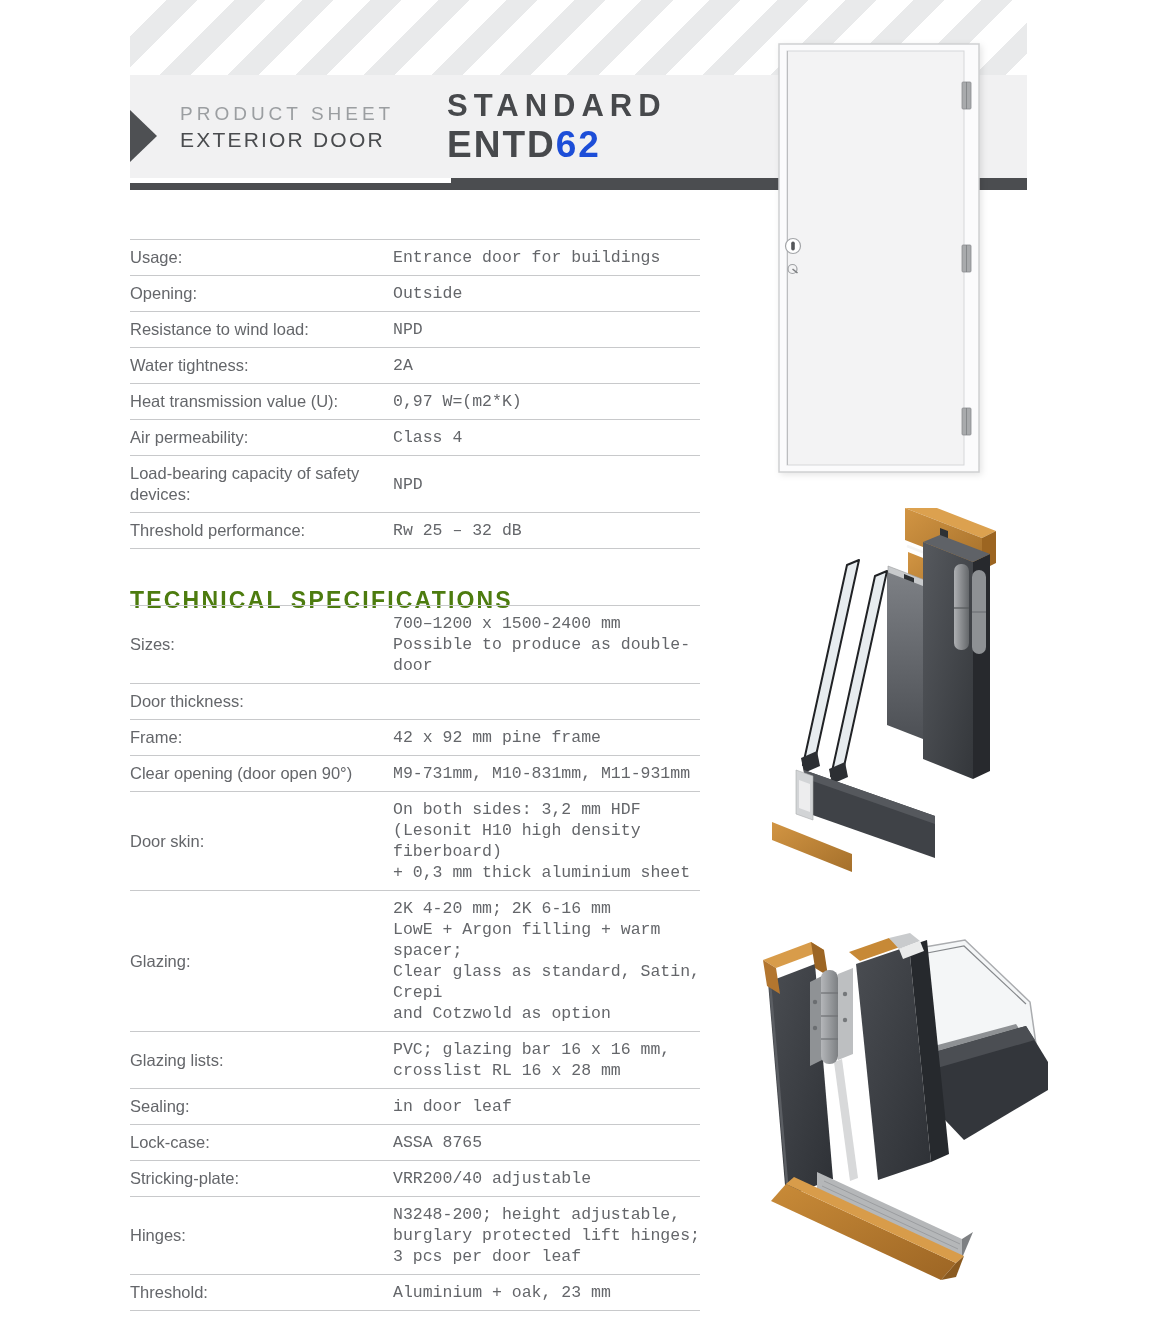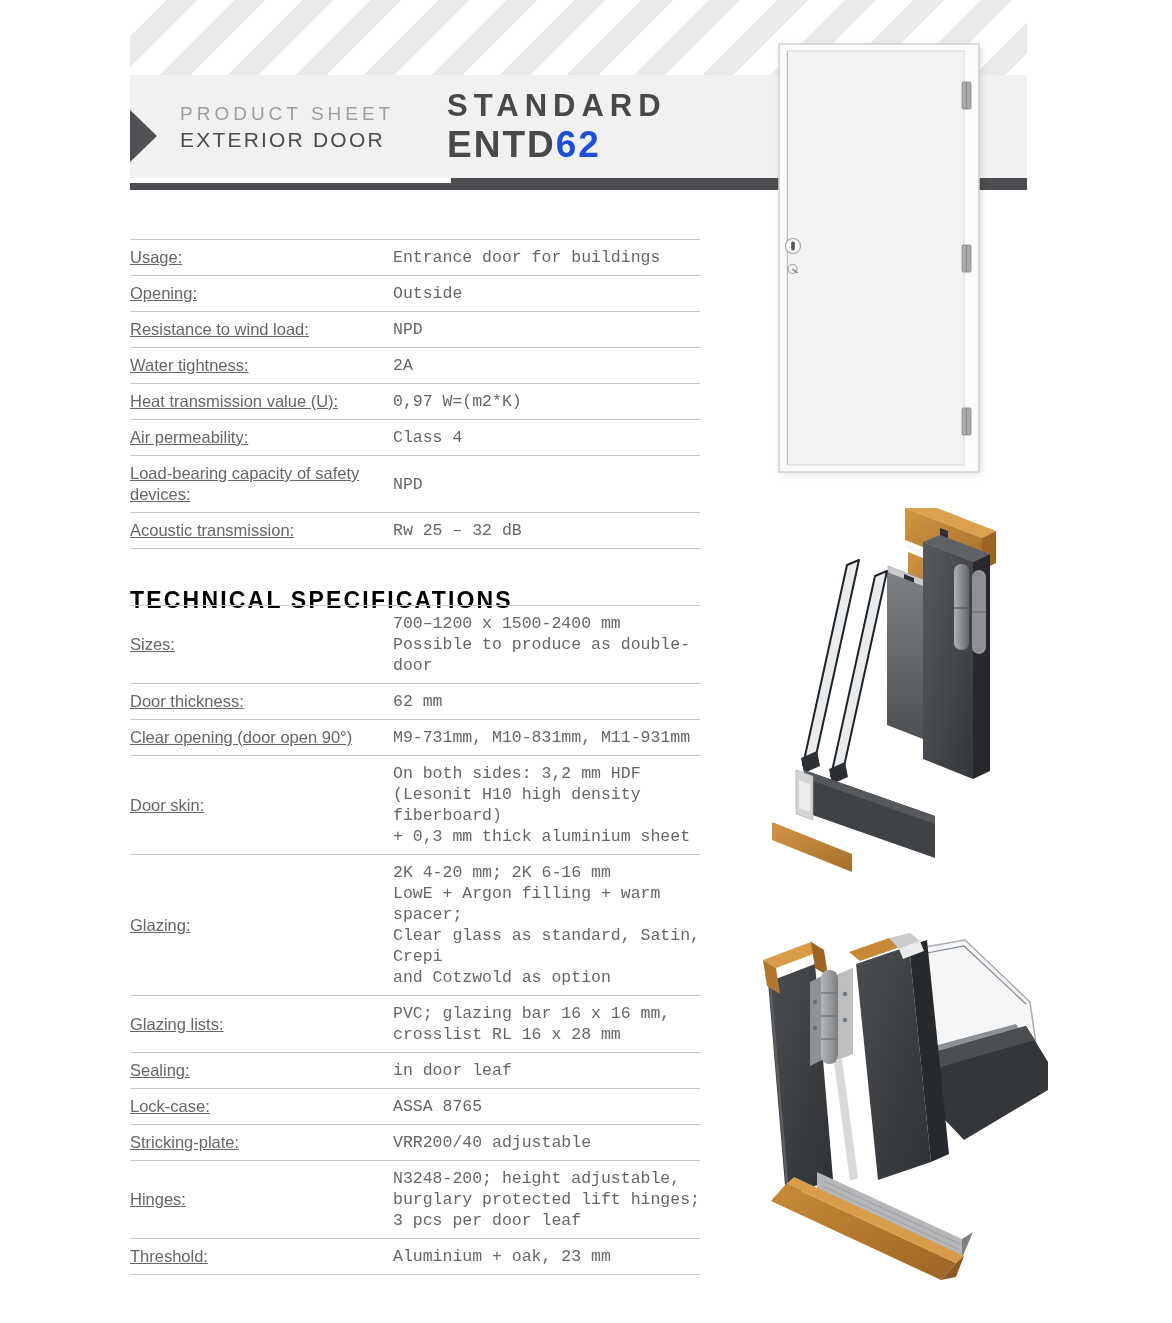--- a/index.html
+++ b/index.html
@@ -22,27 +22,27 @@
   .kicker{position:absolute; left:180px; top:104px; line-height:1;}
   .kicker .k1{font-size:19px; letter-spacing:4px; color:#9b9ea1; font-weight:400; margin-bottom:6px; white-space:nowrap;}
   .kicker .k2{font-size:21px; letter-spacing:2.2px; color:#4a4c4f; font-weight:400; white-space:nowrap;}
   .title{position:absolute; left:447px; top:90px; line-height:1;}
   .title .t1{font-size:31px; letter-spacing:6px; color:#47494c; font-weight:700; white-space:nowrap;}
   .title .t2{font-size:37px; letter-spacing:2px; font-weight:700; color:#47494c; margin-top:5px; white-space:nowrap;}
   .title .t2 .red{color:#1d4ed8;}
   
   .spec-table{position:absolute; left:130px; width:570px; border-top:1px solid #c8c9cb; font-size:16.5px;}
   .spec-table .row{display:flex; align-items:center; border-bottom:1px solid #c8c9cb; padding:7px 0; line-height:21px;}
-  .spec-table .lbl{flex:0 0 263px; padding-right:0; box-sizing:border-box;text-decoration:underline;}
+  .spec-table .lbl{flex:0 0 263px; padding-right:0; box-sizing:border-box;}
   .spec-table .val{flex:1; white-space:pre-line;font-family:Liberation Mono, monospace;}
   #perf-table{top:239px;}
   #tech-table{top:605px;}
   .tech-heading{
     position:absolute; left:130px; top:568px; font-size:23px; font-weight:700;
-    letter-spacing:2.2px; color:#000000; white-space:nowrap;
+    letter-spacing:2.2px; color:#4d7c0f; white-space:nowrap;
   }
   
   .door-photo{position:absolute; left:778px; top:43px; z-index:2; filter:drop-shadow(2px 2px 3px rgba(0,0,0,.10));}
   .render-1{position:absolute; left:768px; top:508px;}
   .render-2{position:absolute; left:758px; top:932px;}
 </style>
 </head>
 <body>
 
 <div id="page">
@@ -86,36 +86,39 @@
     </div>
     <div class="row">
       <div class="lbl">Air permeability:</div>
       <div class="val">Class 4</div>
     </div>
     <div class="row">
       <div class="lbl">Load-bearing capacity of safety devices:</div>
       <div class="val">NPD</div>
     </div>
     <div class="row">
-      <div class="lbl">Acoustic transmission:</div>
+      <div class="lbl">Threshold performance:</div>
       <div class="val">Rw 25 – 32 dB</div>
     </div>
   </section>
 
   <h2 class="tech-heading">TECHNICAL SPECIFICATIONS</h2>
 
   <section class="spec-table" id="tech-table">
     <div class="row">
       <div class="lbl">Sizes:</div>
       <div class="val">700–1200 x 1500-2400 mm
 Possible to produce as double-door</div>
     </div>
     <div class="row">
       <div class="lbl">Door thickness:</div>
-      <div class="val">62 mm</div>
+    </div>
+    <div class="row">
+      <div class="lbl">Frame:</div>
+      <div class="val">42 x 92 mm pine frame</div>
     </div>
     <div class="row">
       <div class="lbl">Clear opening (door open 90°)</div>
       <div class="val">M9-731mm, M10-831mm, M11-931mm</div>
     </div>
     <div class="row">
       <div class="lbl">Door skin:</div>
       <div class="val">On both sides: 3,2 mm HDF
 (Lesonit H10 high density fiberboard)
 + 0,3 mm thick aluminium sheet</div>

